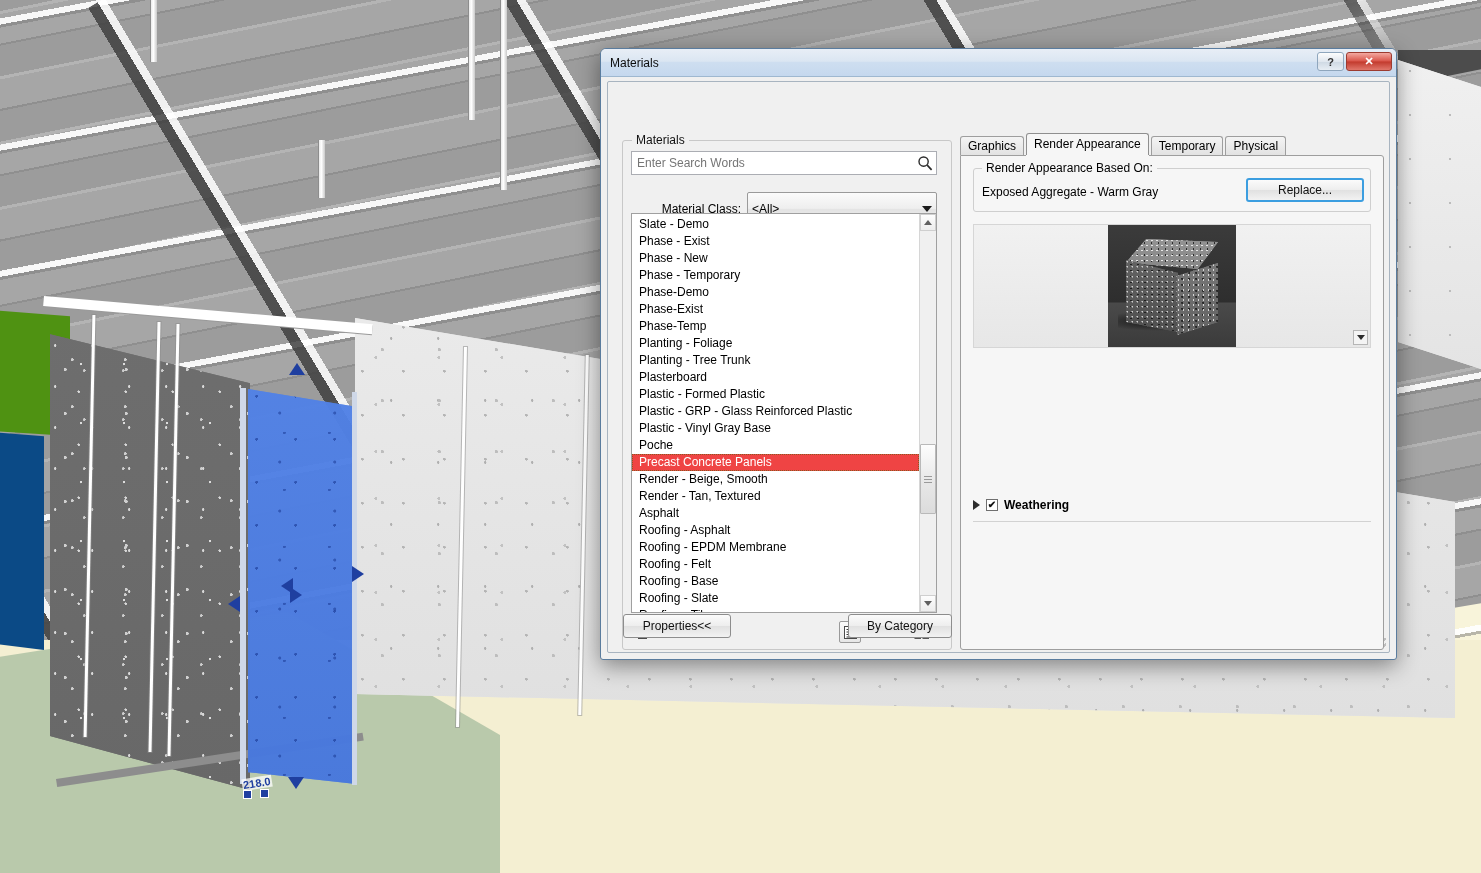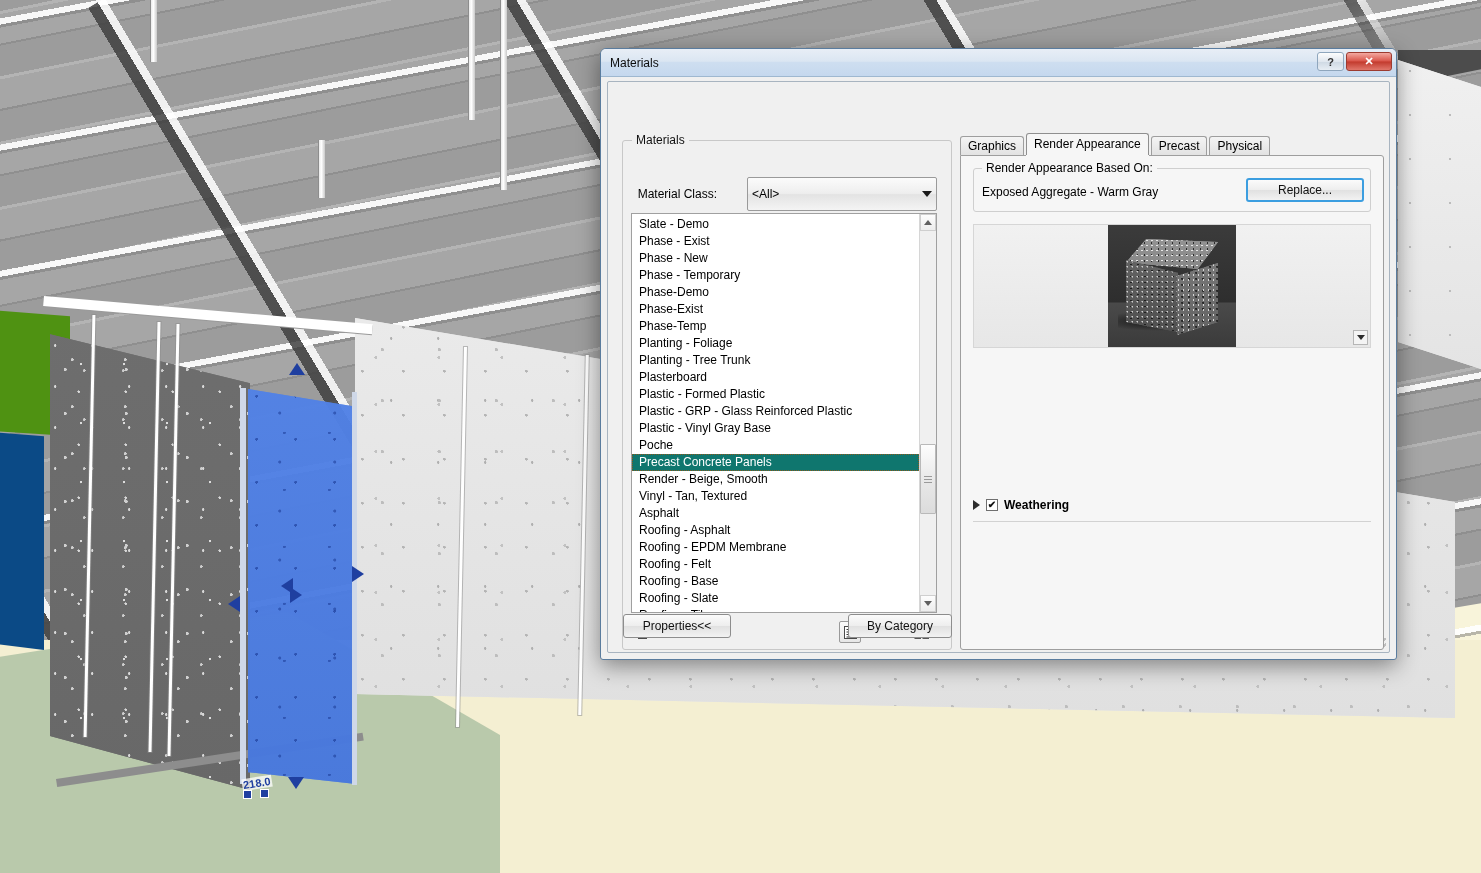--- a/index.html
+++ b/index.html
@@ -269,47 +269,47 @@
     display: flex; align-items: center;
   }
   .search-input {
     border: 0; outline: none; flex: 1;
     font-family: "Liberation Sans", sans-serif;
     font-size: 12px; color: #8a6a5a; padding-left: 5px; background: transparent;
   }
   .search-icon { width: 22px; display: flex; align-items: center; justify-content: center; }
 
   .class-row {
-    position: absolute; left: 8px; top: 42px; width: 306px; height: 22px;
+    position: absolute; left: 8px; top: 57px; width: 306px; height: 22px;
     display: flex; align-items: center; justify-content: flex-end; gap: 6px;
   }
   .class-label { font-size: 12px; }
   .combo {
     width: 190px; height: 21px;
     background: linear-gradient(180deg,#fbfbfb,#eeeeee 48%, #e3e3e3 52%, #f4f4f4);
     border: 1px solid #9a9a9a; border-radius: 2px;
     display: flex; align-items: center; padding: 16px 4px;
-    font-size: 12px; position: relative; margin-left: 24px;
+    font-size: 12px; position: relative;
   }
   .combo .cv { flex: 1; }
   .caret { width: 0; height: 0; border-left: 5px solid transparent; border-right: 5px solid transparent; border-top: 6px solid #1a1a1a; }
 
   
   .mat-list {
     position: absolute; left: 8px; top: 72px; width: 306px; height: 400px;
     background: #fff; border: 1px solid #a0a0a0;
     overflow: hidden;
   }
   .mat-items { position: absolute; left: 0; top: 0; right: 17px; bottom: 0; padding: 2px 0 0 0; }
   .mat-item {
     height: 17px; line-height: 17px;
     padding-left: 7px; font-size: 12px; white-space: nowrap;
   }
   .mat-item.selected {
-    background: #0f766e; color: #fff;
+    background: #ef4444; color: #fff;
     outline: 1px dotted #8a5a20; outline-offset: -1px;
   }
   .scrollbar {
     position: absolute; right: 0; top: 0; width: 17px; bottom: 0;
     background: #f0f0f0; border-left: 1px solid #d6d6d6;
   }
   .sb-btn {
     position: absolute; left: 0; width: 16px; height: 17px;
     background: linear-gradient(180deg,#fdfdfd,#ededed);
     border: 1px solid #cfcfcf;
@@ -563,20 +563,29 @@
       <div class="win-btn help">?</div>
       <div class="win-btn close">✕</div>
     </div>
   </div>
 
   <div class="dlg-body">
 
     <div class="groupbox" id="left-pane">
       <div class="gb-legend">Materials</div>
 
+      <div class="search-row">
+        <input class="search-input" type="text" placeholder="Enter Search Words" style="">
+        <span class="search-icon">
+          <svg width="16" height="16" viewBox="0 0 16 16">
+            <circle cx="6.6" cy="6.6" r="4.6" fill="none" stroke="#2b2b2b" stroke-width="1.4"></circle>
+            <line x1="10.2" y1="10.2" x2="14.6" y2="14.8" stroke="#2b2b2b" stroke-width="1.7"></line>
+          </svg>
+        </span>
+      </div>
 
       <div class="class-row">
         <span class="class-label">Material Class:</span>
         <span class="combo">
           <span class="cv">&lt;All&gt;</span>
           <span class="caret"></span>
         </span>
       </div>
 
       <div class="mat-list">
@@ -590,21 +599,21 @@
             <div class="mat-item">Phase-Temp</div>
             <div class="mat-item">Planting - Foliage</div>
             <div class="mat-item">Planting - Tree Trunk</div>
             <div class="mat-item">Plasterboard</div>
             <div class="mat-item">Plastic - Formed Plastic</div>
             <div class="mat-item">Plastic - GRP - Glass Reinforced Plastic</div>
             <div class="mat-item">Plastic - Vinyl Gray Base</div>
             <div class="mat-item">Poche</div>
             <div class="mat-item selected">Precast Concrete Panels</div>
             <div class="mat-item">Render - Beige, Smooth</div>
-            <div class="mat-item">Vinyl - Tan, Textured</div>
+            <div class="mat-item">Render - Tan, Textured</div>
             <div class="mat-item">Asphalt</div>
             <div class="mat-item">Roofing - Asphalt</div>
             <div class="mat-item">Roofing - EPDM Membrane</div>
             <div class="mat-item">Roofing - Felt</div>
             <div class="mat-item">Roofing - Base</div>
             <div class="mat-item">Roofing - Slate</div>
             <div class="mat-item">Roofing - Tile</div>
           </div>
         <div class="scrollbar">
           <div class="sb-btn up">
@@ -666,21 +675,21 @@
             </svg>
           </span>
         </span>
       </div>
     </div>
 
     <div id="right-pane">
       <div class="tabs" id="tabs">
           <div class="tab">Graphics</div>
           <div class="tab active">Render Appearance</div>
-          <div class="tab">Precast</div>
+          <div class="tab">Temporary</div>
           <div class="tab">Physical</div>
         </div>
 
       <div class="tab-panel">
 
         <div class="rab-group">
           <span class="rab-legend">Render Appearance Based On:</span>
           <span class="rab-name">Exposed Aggregate - Warm Gray</span>
           <span class="btn primary" id="replace-btn">Replace...</span>
         </div>

